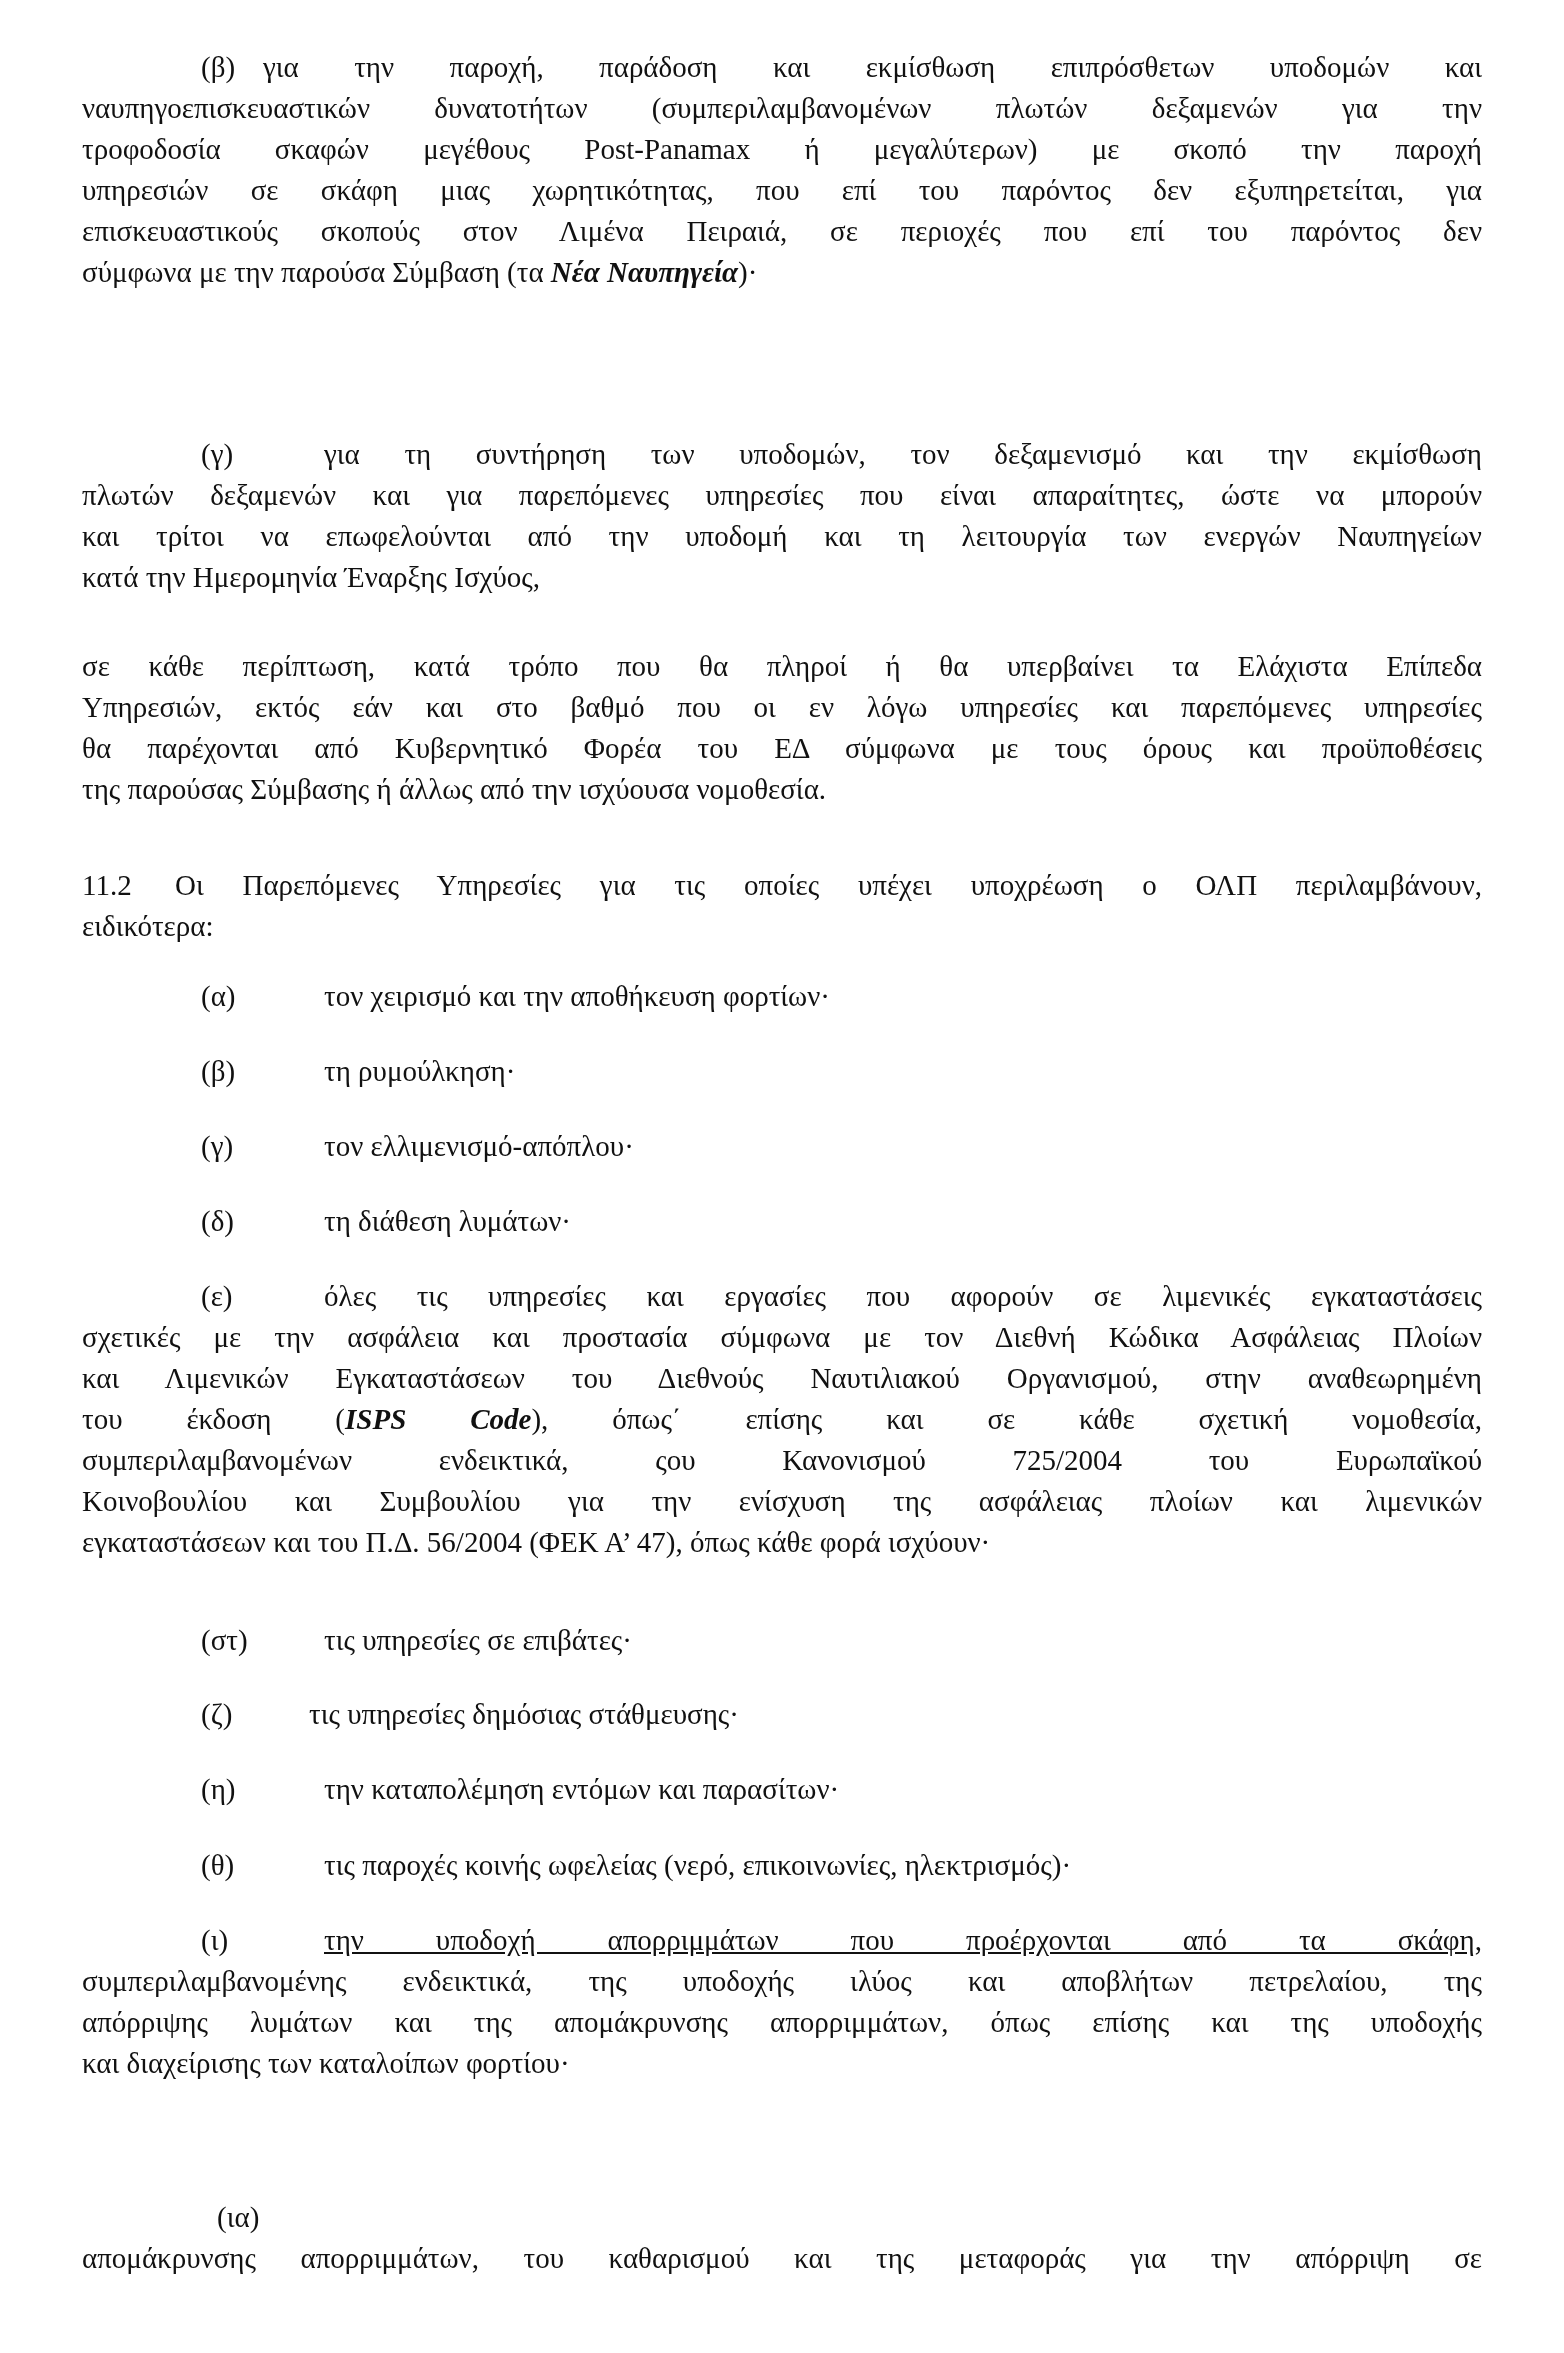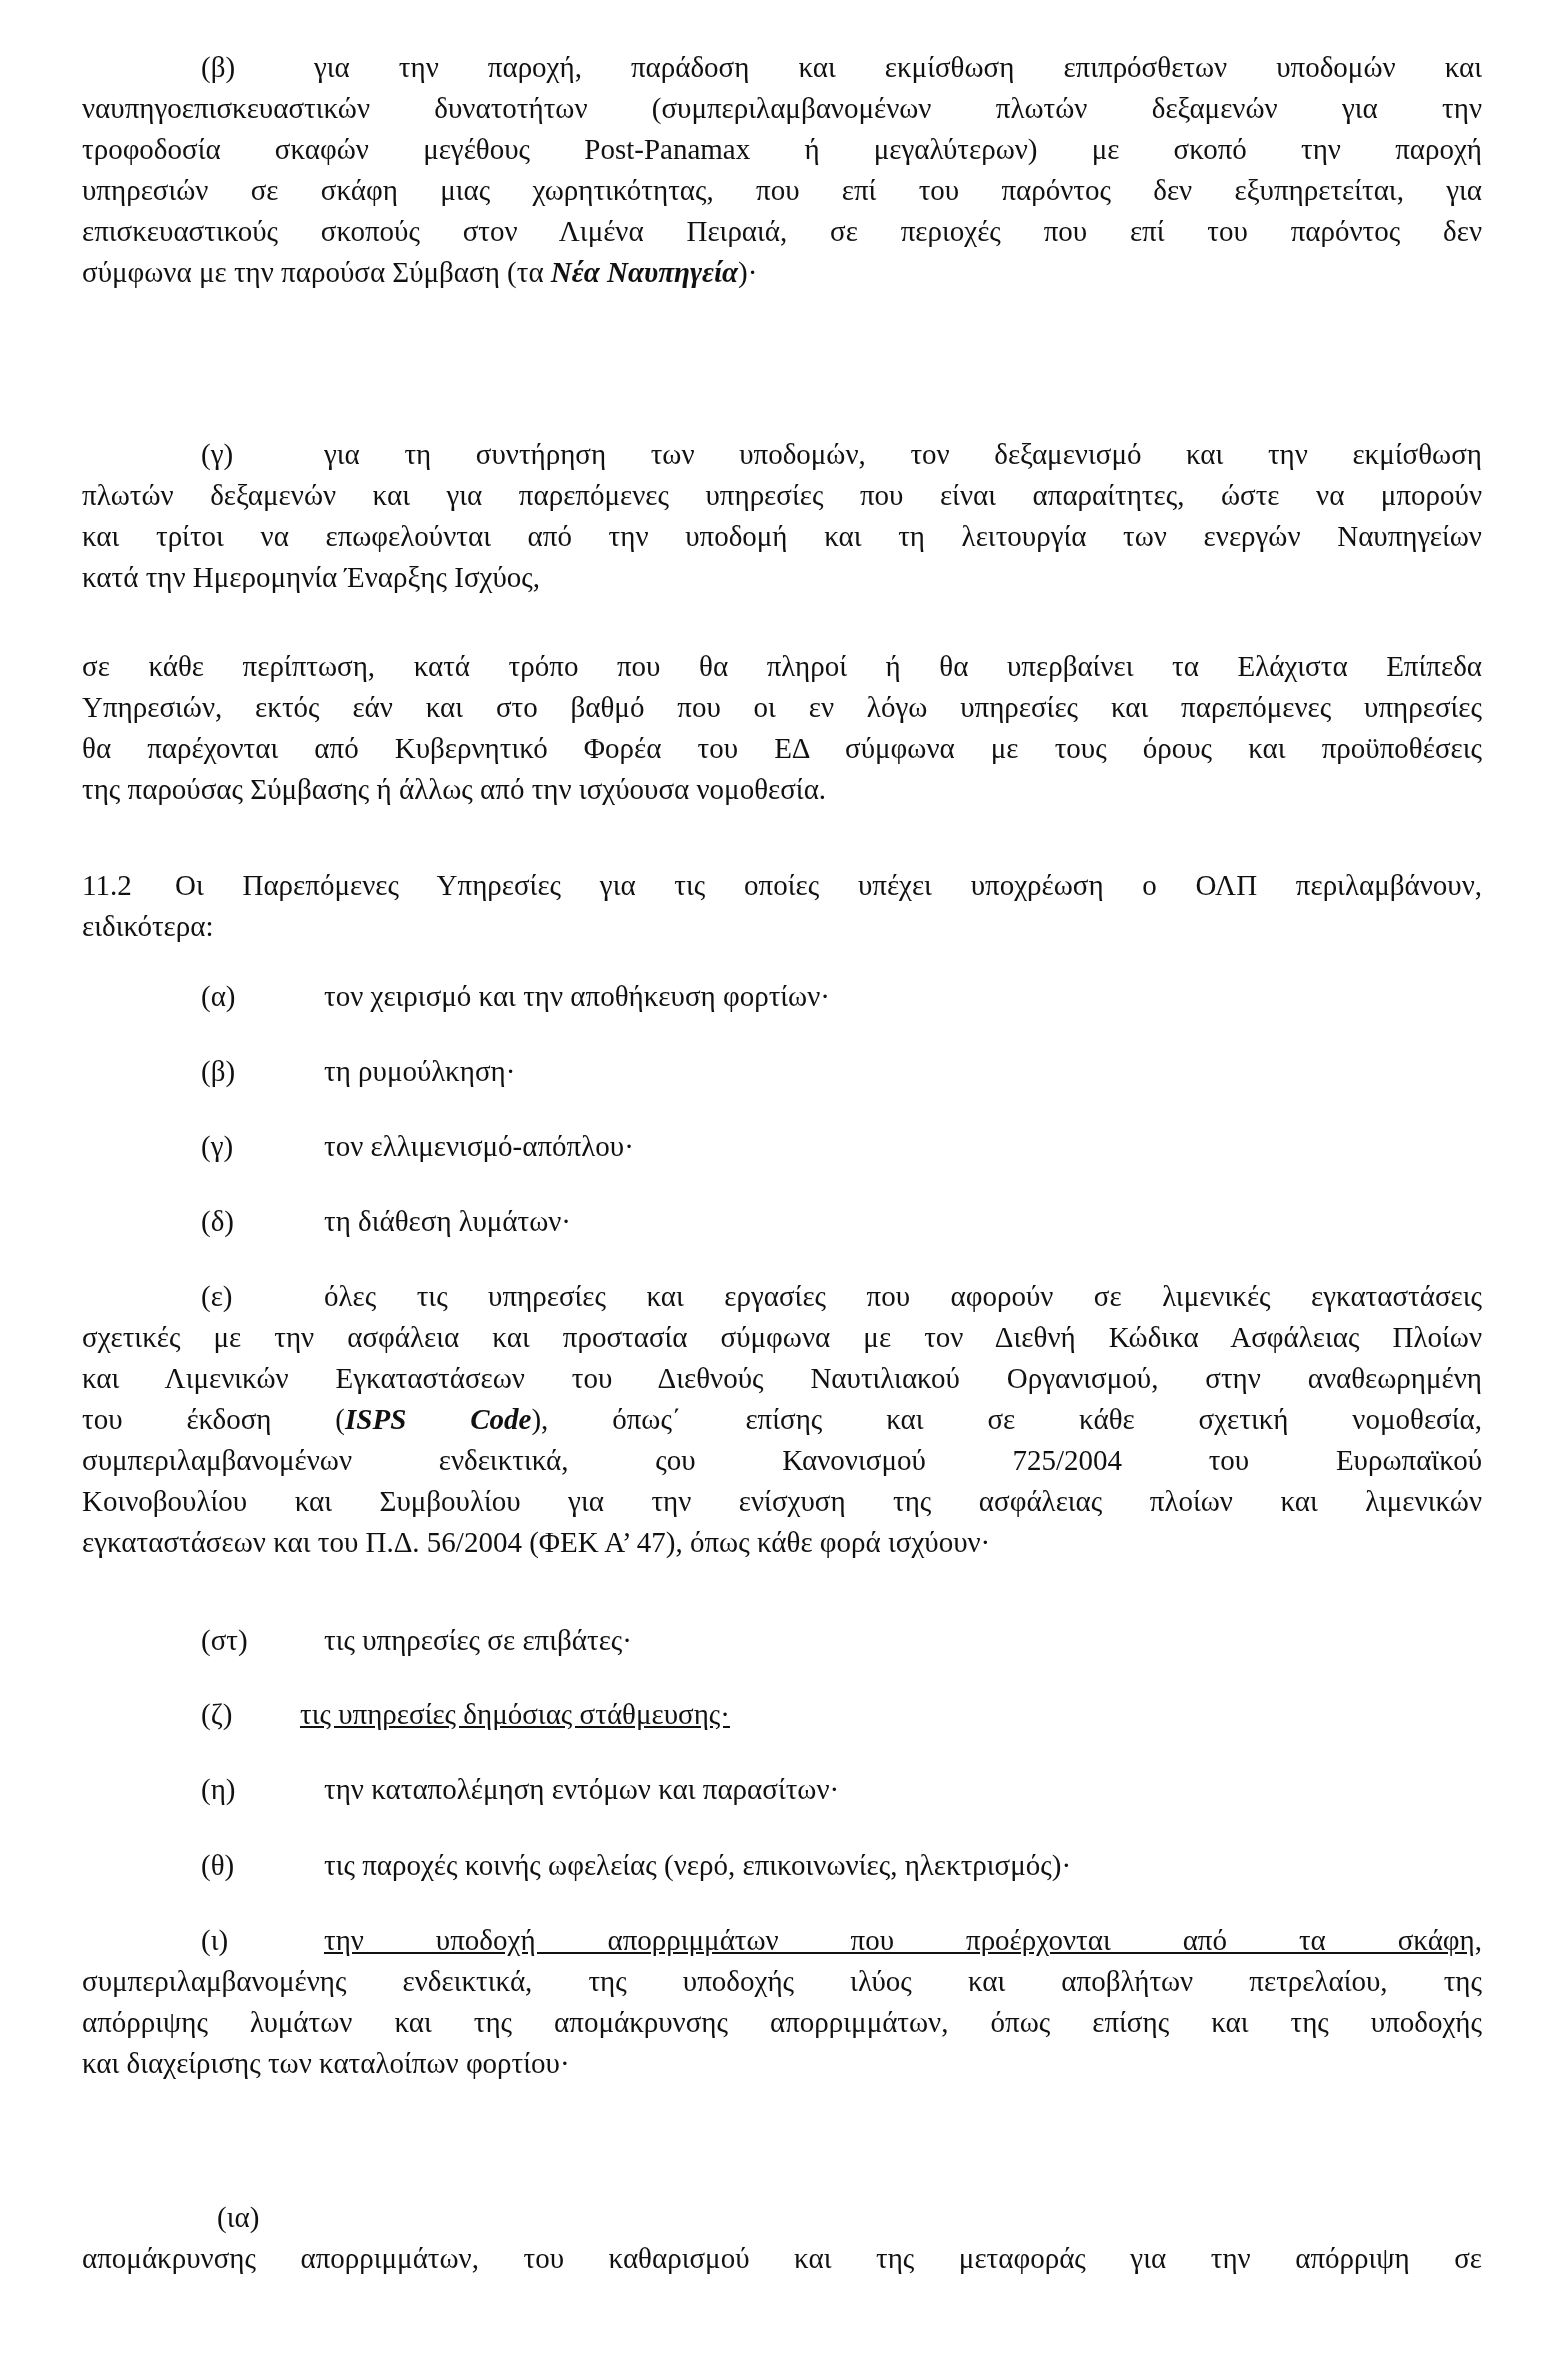--- a/index.html
+++ b/index.html
@@ -22,21 +22,21 @@
   .first { display: block; height: 41px; text-align: justify; text-align-last: justify; }
 </style>
 </head>
 <body>
 
 <div class="page">
 
   <div class="para" style="top:47px;">
     <div class="first" style="padding-left:119px;">
       <span style="position:absolute;left:119px;">(β)</span>
-      <span style="display:block;margin-left:113px;text-align:justify;text-align-last:justify;">για την παροχή, παράδοση και εκμίσθωση επιπρόσθετων υποδομών και</span>
+      <span style="display:block;margin-left:62px;text-align:justify;text-align-last:justify;">για την παροχή, παράδοση και εκμίσθωση επιπρόσθετων υποδομών και</span>
     </div>
     <span class="line just">ναυπηγοεπισκευαστικών δυνατοτήτων (συμπεριλαμβανομένων πλωτών δεξαμενών για την</span>
     <span class="line just">τροφοδοσία σκαφών μεγέθους Post-Panamax ή μεγαλύτερων) με σκοπό την παροχή</span>
     <span class="line just">υπηρεσιών σε σκάφη μιας χωρητικότητας, που επί του παρόντος δεν εξυπηρετείται, για</span>
     <span class="line just">επισκευαστικούς σκοπούς στον Λιμένα Πειραιά, σε περιοχές που επί του παρόντος δεν</span>
     <span class="line"><span>σύμφωνα με την παρούσα Σύμβαση (τα </span><em class="bi">Νέα Ναυπηγεία</em><span>)·</span></span>
   </div>
 
   <div class="para" style="top:434px;">
     <div class="first">
@@ -92,21 +92,21 @@
     <span class="line just">Κοινοβουλίου και Συμβουλίου για την ενίσχυση της ασφάλειας πλοίων και λιμενικών</span>
     <span class="line">εγκαταστάσεων και του Π.Δ. 56/2004 (ΦΕΚ Α’ 47), όπως κάθε φορά ισχύουν·</span>
   </div>
 
   <div class="item" style="top:1620px;">
     <span class="label">(στ)</span>
     <span class="text">τις υπηρεσίες σε επιβάτες·</span>
   </div>
   <div class="item" style="top:1694px;">
     <span class="label">(ζ)</span>
-    <span class="text" style="left:300px;text-decoration:underline;">τις υπηρεσίες δημόσιας στάθμευσης·</span>
+    <span class="text" style="left:309px;">τις υπηρεσίες δημόσιας στάθμευσης·</span>
   </div>
   <div class="item" style="top:1769px;">
     <span class="label">(η)</span>
     <span class="text">την καταπολέμηση εντόμων και παρασίτων·</span>
   </div>
   <div class="item" style="top:1845px;">
     <span class="label">(θ)</span>
     <span class="text">τις παροχές κοινής ωφελείας (νερό, επικοινωνίες, ηλεκτρισμός)·</span>
   </div>
 

